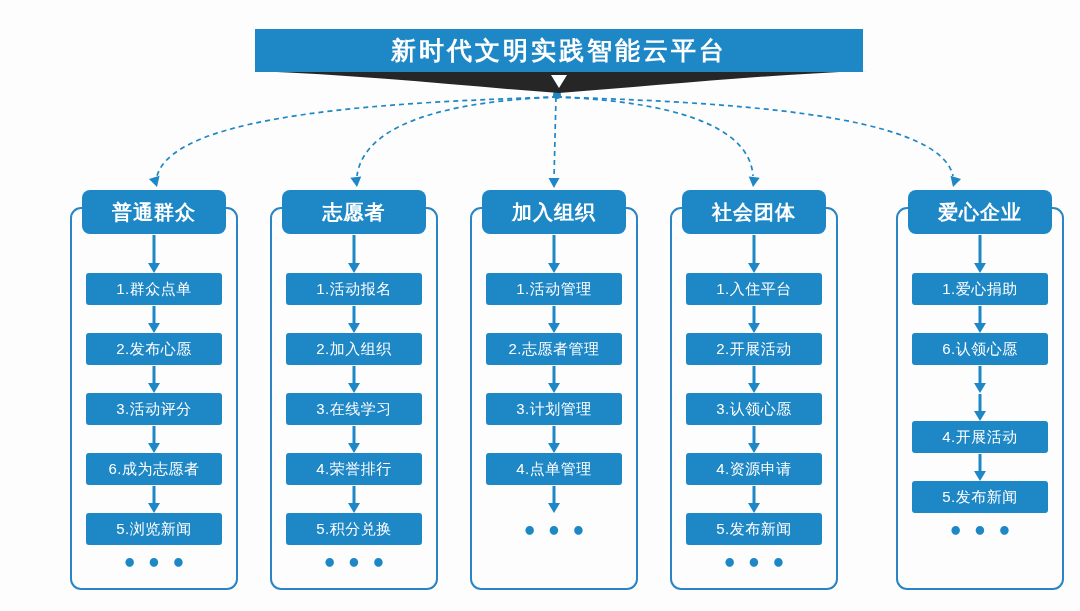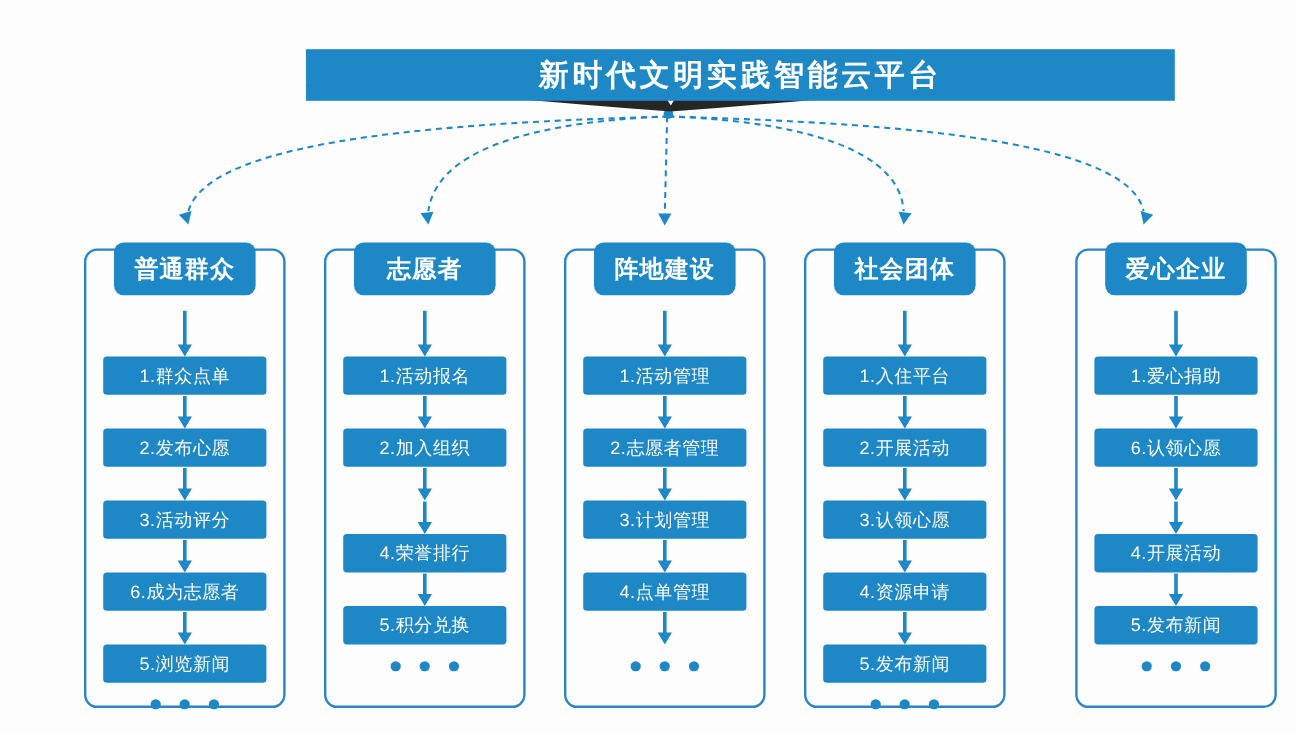--- a/index.html
+++ b/index.html
@@ -8,26 +8,25 @@
     background:#ffffff;
   }
   .diagram{
     position:relative;
     width:1080px;height:611px;
     background:#fdfdfd;
     overflow:hidden;
   }
   
   .banner{
-    position:absolute;left:255px;top:29px;width:724px;height:43px;
+    position:absolute;left:255px;top:29px;width:608px;height:43px;
     background:#1E87C6;
     display:flex;align-items:center;justify-content:center;
     color:#ffffff;font-size:25px;font-weight:bold;letter-spacing:3px;
     z-index:3;
-    margin-top:12px;
   }
   .wings{
     position:absolute;left:252px;top:71px;width:614px;height:27px;
     z-index:2;
   }
   
   .overlay{
     position:absolute;left:0;top:0;width:1080px;height:611px;
     z-index:1;
   }
@@ -36,21 +35,21 @@
     position:absolute;top:190px;width:168px;height:402px;
     z-index:2;
   }
   .col-border{
     position:absolute;left:0;right:0;top:17px;height:379px;
     border:2px solid #2B84C3;border-radius:11px;
     background:transparent;
   }
   .hdr{
     position:relative;z-index:2;
-    width:118px;height:44px;margin:12px auto;
+    width:144px;height:44px;margin:0 auto;
     background:#1E87C6;border-radius:8px;
     display:flex;align-items:center;justify-content:center;
     color:#ffffff;font-size:20px;font-weight:bold;letter-spacing:1px;
   }
   .step{
     position:relative;z-index:2;
     width:136px;height:32px;margin:0 auto;
     background:#1E87C6;border-radius:3px;
     display:flex;align-items:center;justify-content:center;
     color:#ffffff;font-size:15px;letter-spacing:0.5px;
@@ -127,30 +126,31 @@
   </div>
 
   <div class="col" style="left:270px">
     <div class="col-border"></div>
     <div class="hdr">志愿者</div>
     <div class="arrow a1"></div>
     <div class="step">1.活动报名</div>
     <div class="arrow a2"></div>
     <div class="step">2.加入组织</div>
     <div class="arrow a2"></div>
+    <div class="step">3.在线学习</div>
     <div class="arrow a2"></div>
     <div class="step">4.荣誉排行</div>
     <div class="arrow a2"></div>
     <div class="step">5.积分兑换</div>
     <div class="dots">•••</div>
   </div>
 
   <div class="col" style="left:470px">
     <div class="col-border"></div>
-    <div class="hdr">阵地建设</div>
+    <div class="hdr">加入组织</div>
     <div class="arrow a1"></div>
     <div class="step">1.活动管理</div>
     <div class="arrow a2"></div>
     <div class="step">2.志愿者管理</div>
     <div class="arrow a2"></div>
     <div class="step">3.计划管理</div>
     <div class="arrow a2"></div>
     <div class="step">4.点单管理</div>
     <div class="arrow a2"></div>
     <div class="dots">•••</div>

